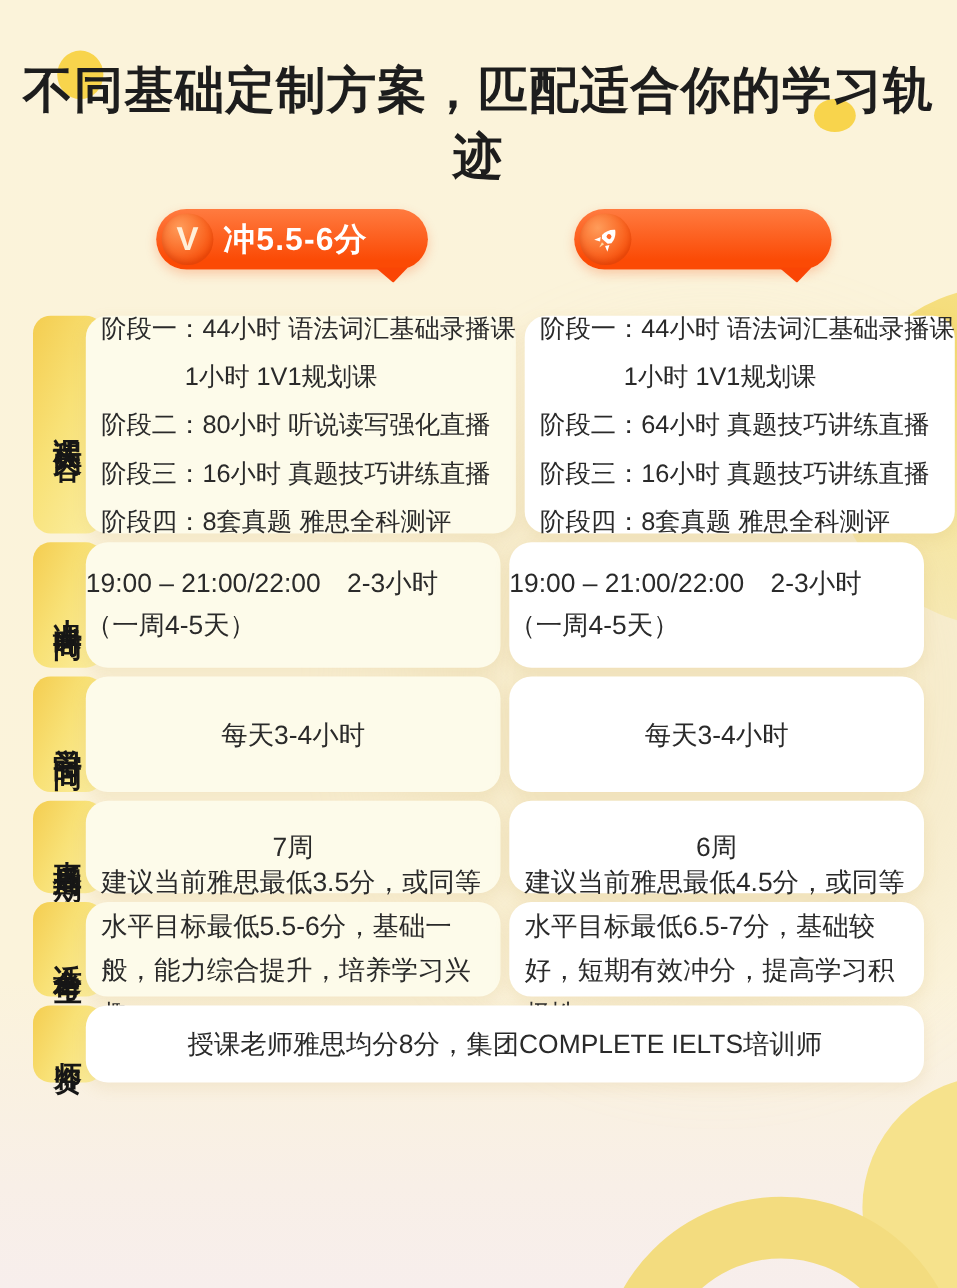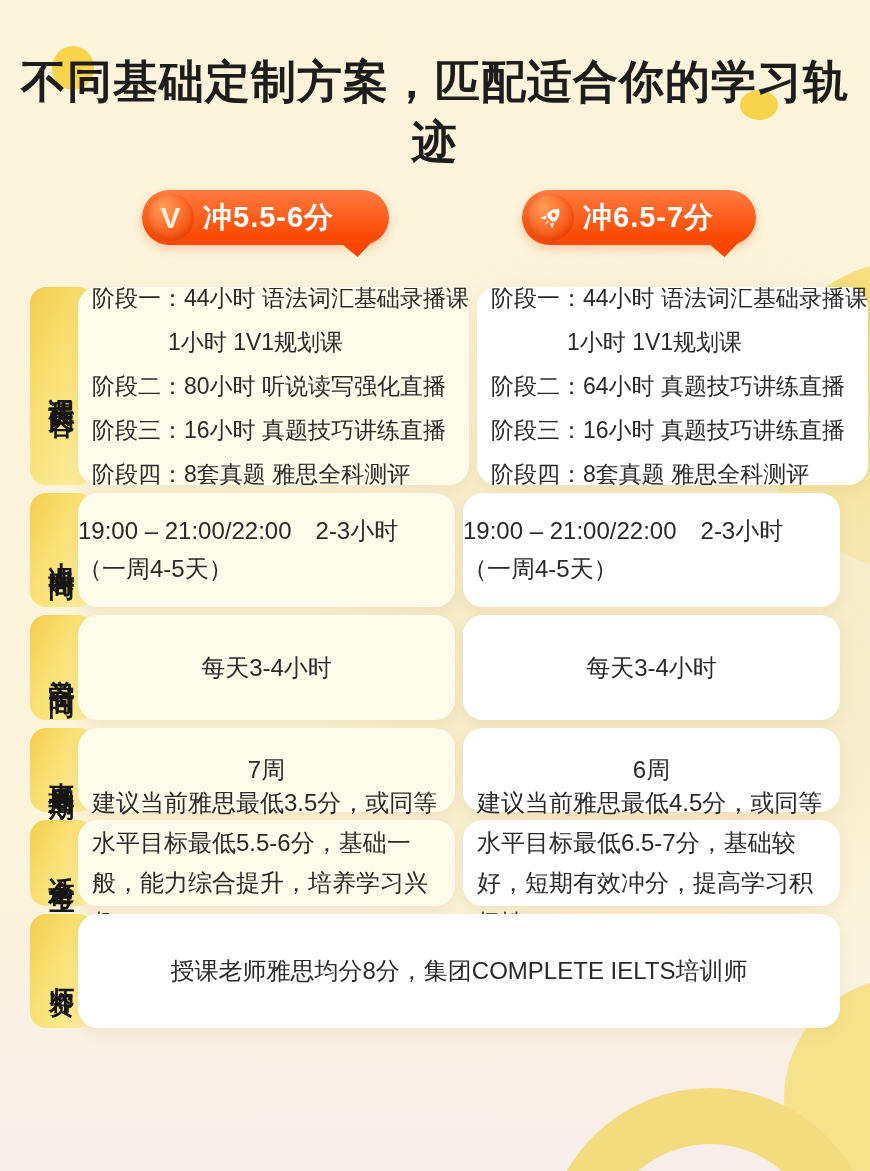--- a/index.html
+++ b/index.html
@@ -43,21 +43,21 @@
     background:radial-gradient(circle at 35% 28%,#FF9C5A 0%,#F8510C 75%);
     display:flex; align-items:center; justify-content:center;
     box-shadow:inset 0 -3px 6px rgba(180,40,0,.35);
   }
   .v-glyph{ font-size:30px; font-weight:900; color:#FFEFD8; line-height:1; }
   .badge-label{ font-size:29px; font-weight:900; color:#FFFFFF; white-space:nowrap; letter-spacing:1px; }
   
   .table{ position:absolute; top:287px; left:0; width:870px; z-index:1; }
   .row{ position:relative; margin-bottom:8px; }
   .r1{ height:198px; } .r2{ height:114px; } .r3{ height:105px;padding-left:20px; }
-  .r4{ height:84px; } .r5{ height:86px; } .r6{ height:114px; }
+  .r4{ height:84px; } .r5{ height:86px; } .r6{ height:70px; }
   .row-tab{
     position:absolute; left:30px; top:0; bottom:0; width:64px; border-radius:16px;
     background:linear-gradient(115deg,#F4CD50 0%,#F8E176 45%,#FBEFA4 100%);
     display:flex; align-items:center; justify-content:center;
   }
   .row-tab span{
     writing-mode:vertical-rl; text-orientation:upright;
     font-size:26px; font-weight:900; color:#161616; letter-spacing:4px; line-height:1;
   }
   .cards{ position:absolute; left:78px; right:30px; top:0; bottom:0; display:flex; gap:8px; }
@@ -100,21 +100,20 @@
   </div>
   <div class="badge badge-2">
     <span class="badge-icon">
       <svg width="28" height="28" viewBox="0 0 24 24" style="transform:rotate(42deg)">
         <path d="M12 1.5c3 2.2 4.9 6 4.9 9.8l-1.9 2.2h-6L7.1 11.3C7.1 7.5 9 3.7 12 1.5z" fill="#FFFFFF"></path>
         <circle cx="12" cy="8.6" r="1.9" fill="#FF6A28"></circle>
         <path d="M7.4 13.2l-2.3 5 4.3-2.1zM16.6 13.2l2.3 5-4.3-2.1z" fill="#FFFFFF"></path>
         <path d="M10.9 15.6h2.2L12 20z" fill="#FFD9A0"></path>
       </svg>
     </span>
-    <span class="badge-label">冲6.5-7分</span>
     <span class="badge-tail"></span>
   </div>
 
   <div class="table">
 
     <div class="row r1">
       <div class="row-tab">
         <span>课程内容</span>
       </div>
       <div class="cards">

